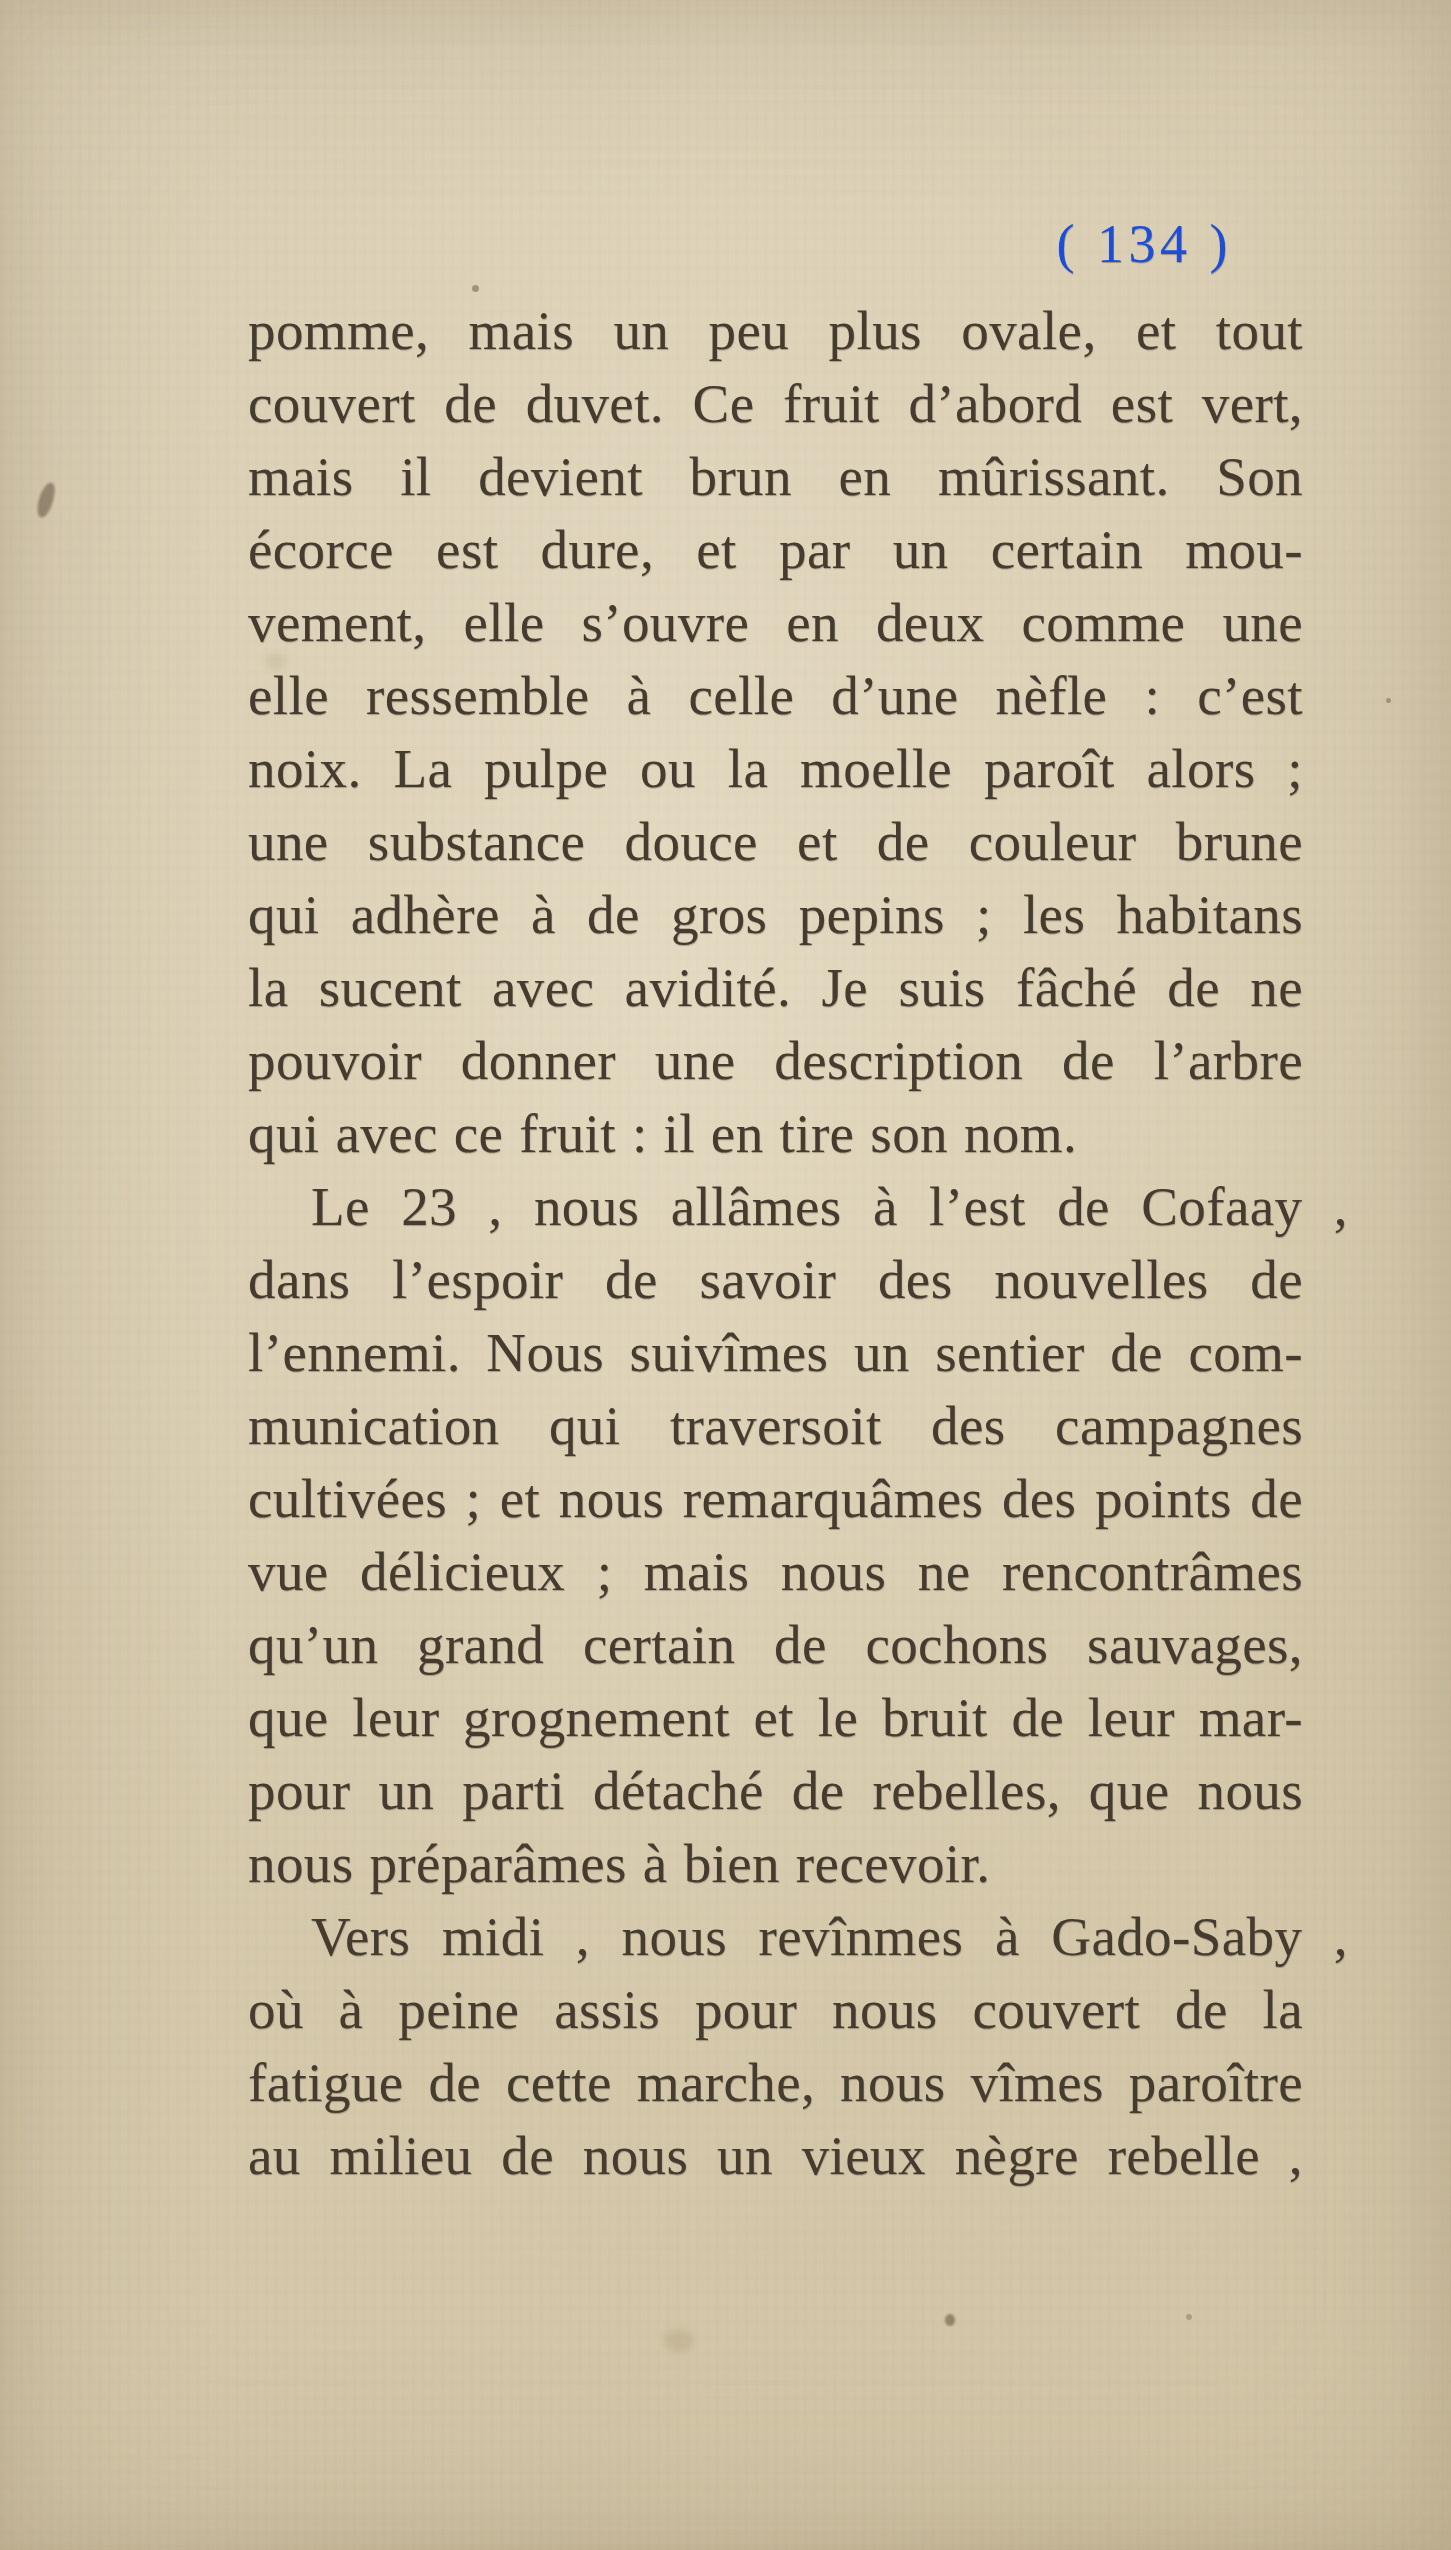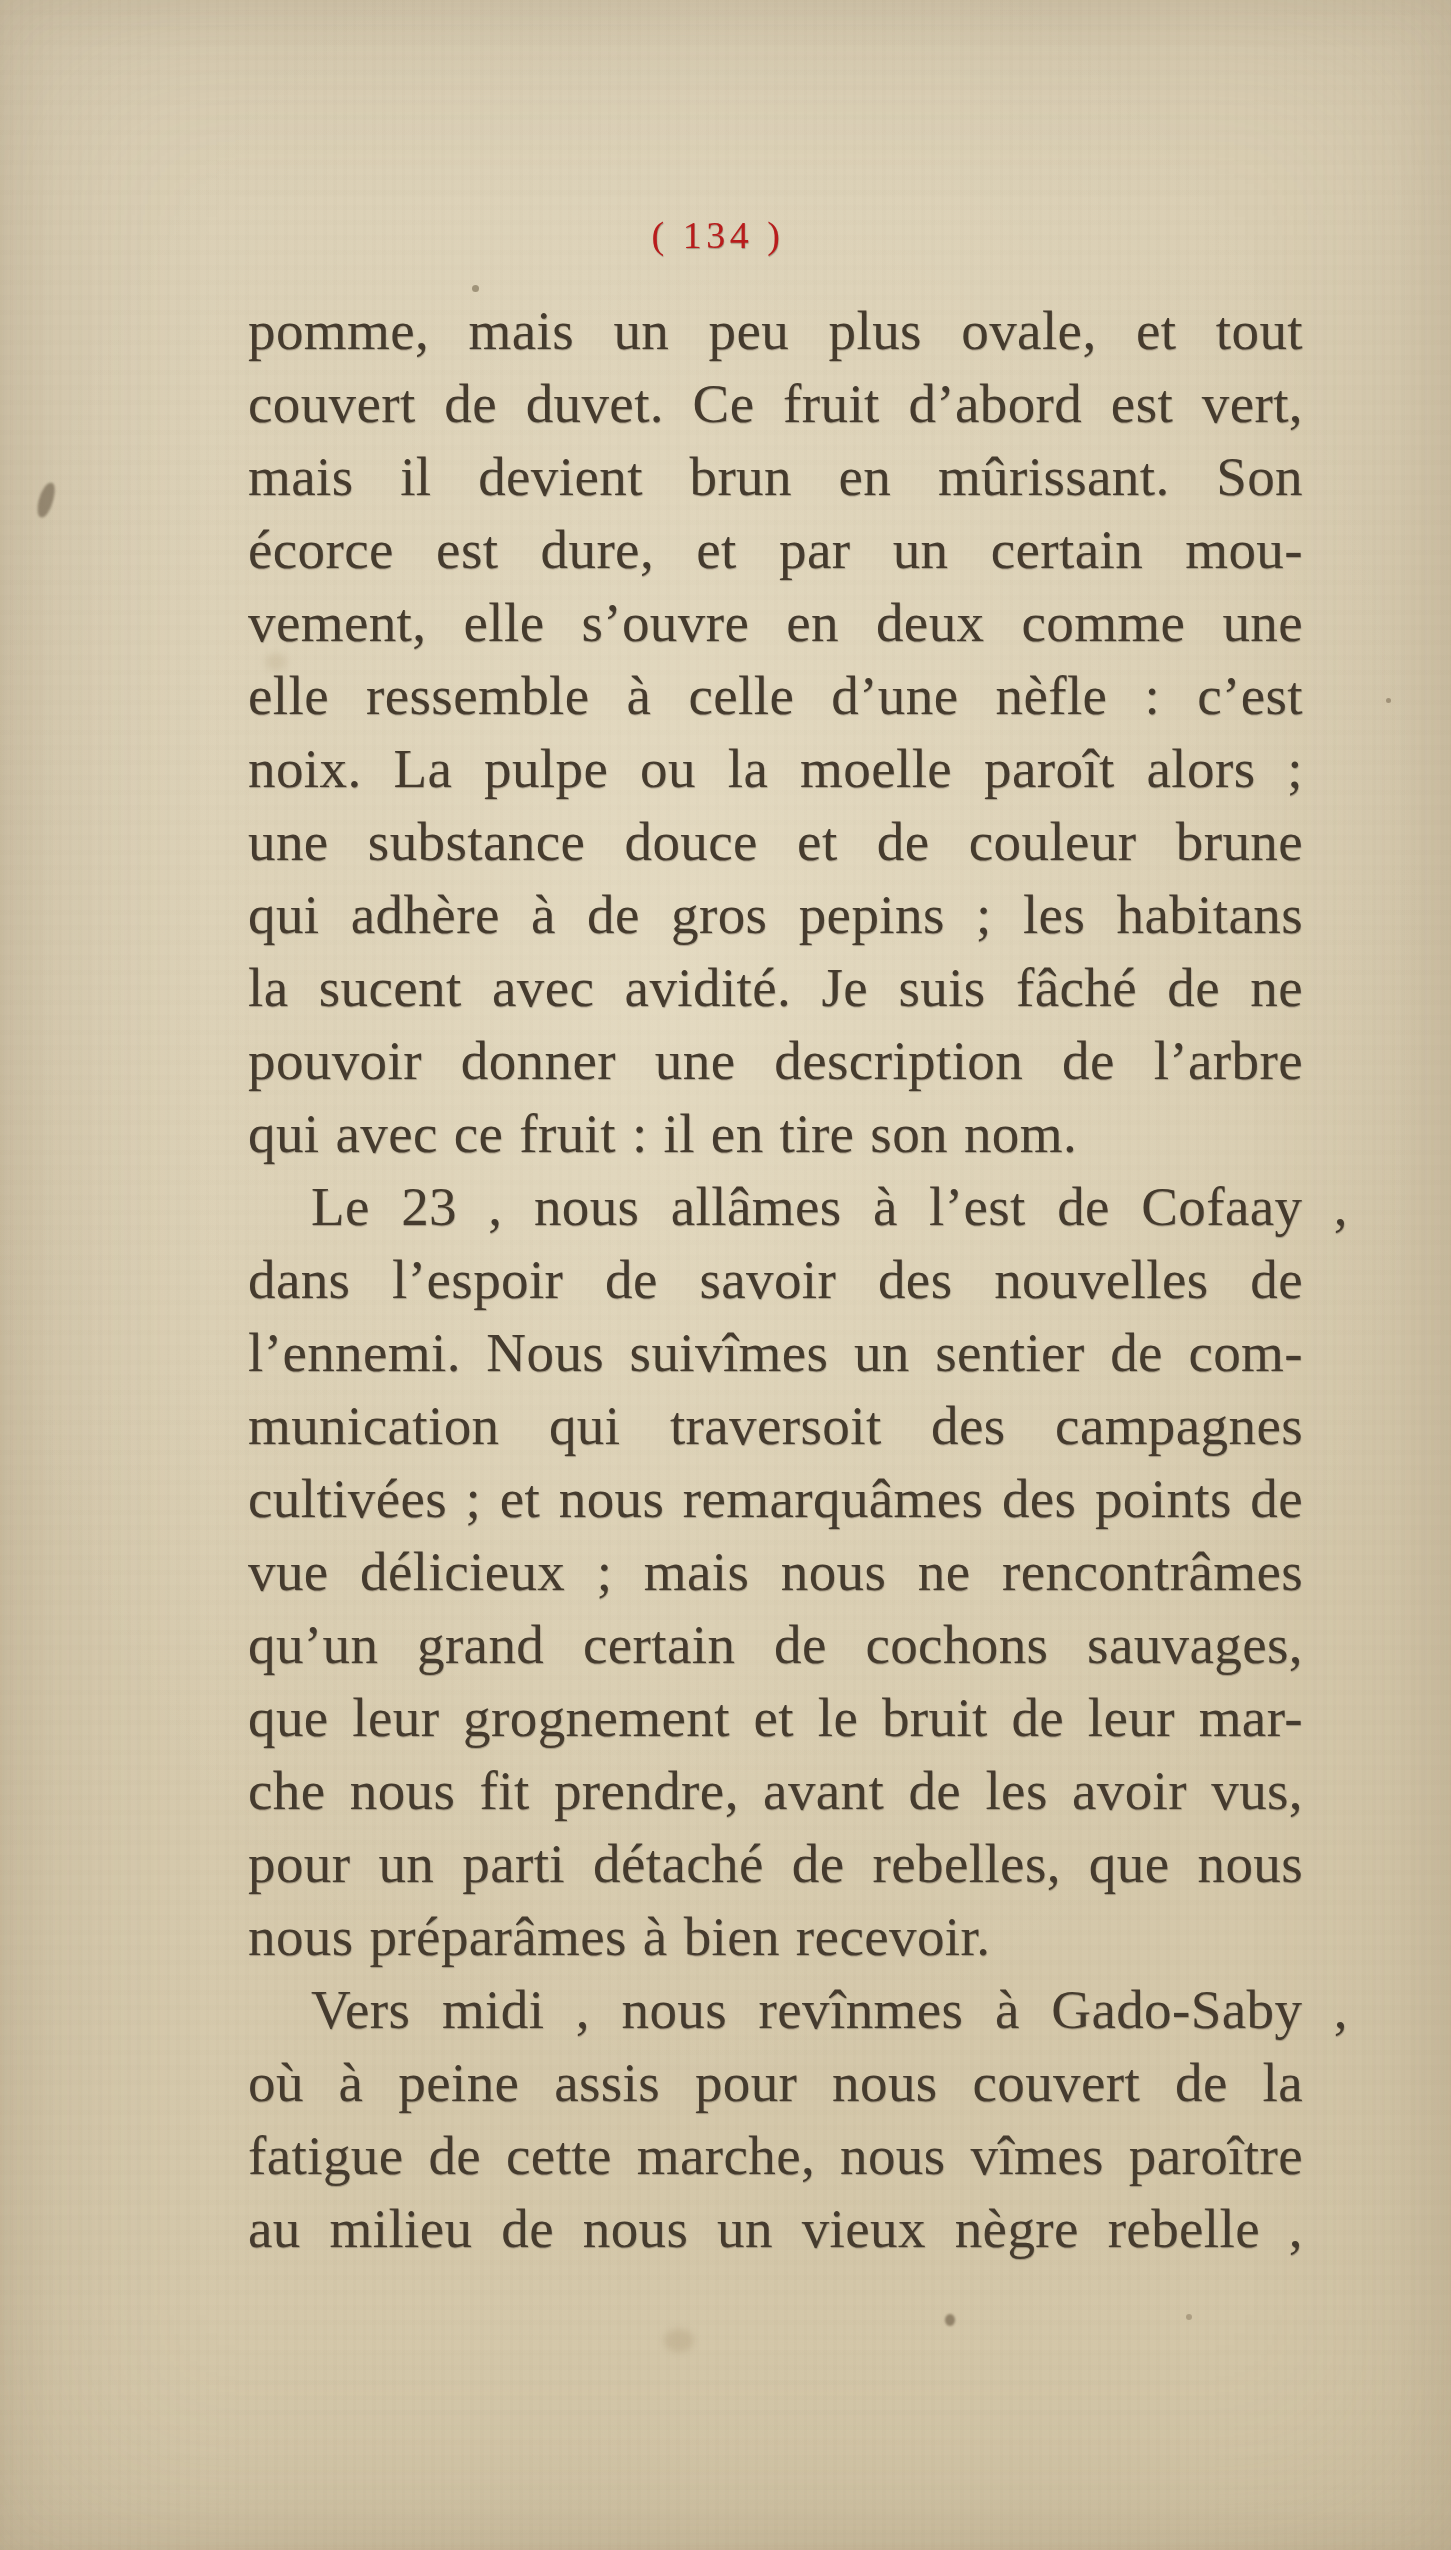--- a/index.html
+++ b/index.html
@@ -12,22 +12,22 @@
       linear-gradient(158deg,#dbd0b6 0%, #d8ccb0 45%, #d2c5a6 100%);
     font-family:"Liberation Serif","DejaVu Serif",serif;
     color:#443a2d;
   }
   .vignette{
     position:absolute;inset:0;pointer-events:none;
     box-shadow:inset 0 0 197px rgba(112,92,62,0.22), inset 0 0 54px rgba(112,92,62,0.10);
   }
   .page-number{
     position:absolute;top:213px;left:204px;width:1028px;
-    text-align:center;font-size:38px;letter-spacing:4.5px;
-    color:#b91c1c;text-shadow:0.5px 0.7px 0.9px rgba(62,52,40,0.38);
+    text-align:right;font-size:54px;letter-spacing:4.5px;
+    color:#1d4ed8;text-shadow:0.5px 0.7px 0.9px rgba(62,52,40,0.38);
   }
   .text-block{
     position:absolute;top:294px;left:204px;width:1099px;
     font-size:55px;line-height:73px;letter-spacing:0.4px;word-spacing:1.8px;
     color:#453b2e;text-shadow:0.5px 0.8px 0.9px rgba(62,52,40,0.35);
   }
   .line{height:73px;overflow:hidden;white-space:normal;margin-left:44px;}
   .line.j{text-align:justify;}
   .line.j::after{content:"";display:inline-block;width:100%;height:0;vertical-align:top;}
   .line.indent{padding-left:63px;}
@@ -63,21 +63,20 @@
   <div class="line j">pouvoir donner une description de l’arbre</div>
   <div class="line">qui avec ce fruit : il en tire son nom.</div>
   <div class="line indent j">Le 23 , nous allâmes à l’est de Cofaay ,</div>
   <div class="line j">dans l’espoir de savoir des nouvelles de</div>
   <div class="line j">l’ennemi. Nous suivîmes un sentier de com-</div>
   <div class="line j">munication qui traversoit des campagnes</div>
   <div class="line j">cultivées ; et nous remarquâmes des points de</div>
   <div class="line j">vue délicieux ; mais nous ne rencontrâmes</div>
   <div class="line j">qu’un grand certain de cochons sauvages,</div>
   <div class="line j">que leur grognement et le bruit de leur mar-</div>
-  <div class="line j">che nous fit prendre, avant de les avoir vus,</div>
   <div class="line j">pour un parti détaché de rebelles, que nous</div>
   <div class="line">nous préparâmes à bien recevoir.</div>
   <div class="line indent j">Vers midi , nous revînmes à Gado-Saby ,</div>
   <div class="line j">où à peine assis pour nous couvert de la</div>
   <div class="line j">fatigue de cette marche, nous vîmes paroître</div>
   <div class="line j">au milieu de nous un vieux nègre rebelle ,</div>
 </div>
 
 <div class="speck speck-1"></div>
 <div class="speck speck-2"></div>

